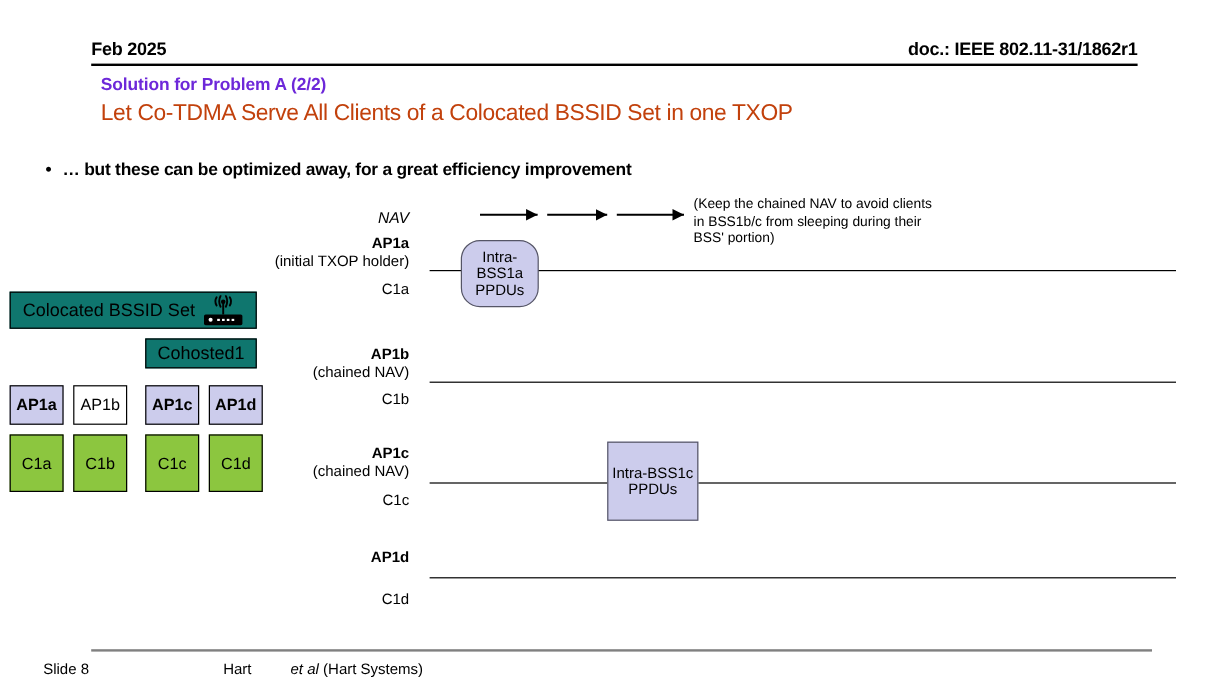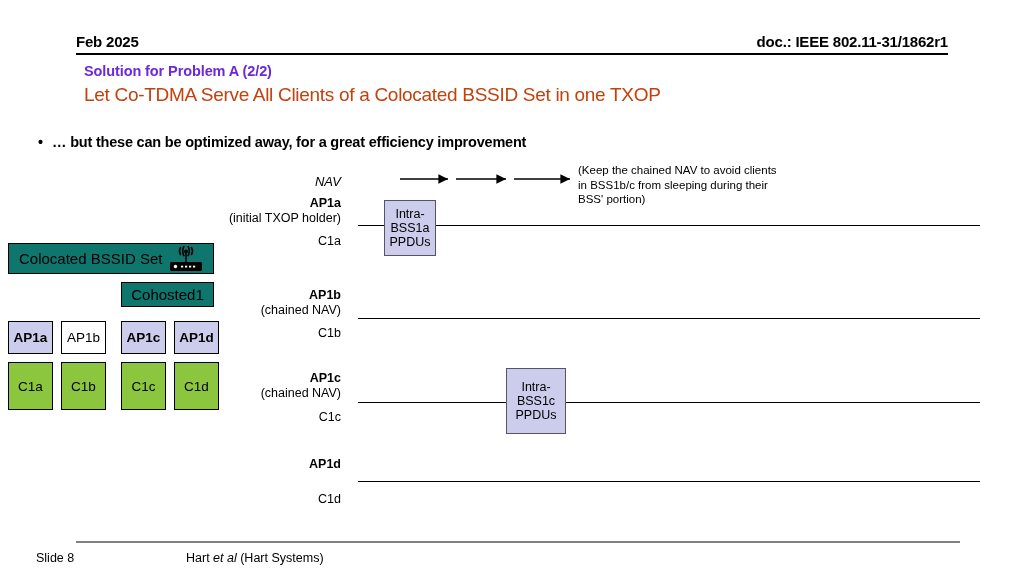--- a/index.html
+++ b/index.html
@@ -218,21 +218,21 @@
     left: 36px;
     top: 551px;
     font-size: 12.5px;
   }
   #author {
     position: absolute;
     left: 186px;
     top: 551px;
     font-size: 12.5px;
   }
-  #author .ital { font-style: italic; }
+  #author .ital { font-style: italic; margin-left: 29px; }
 </style>
 </head>
 <body>
 
 <div id="header-date">Feb 2025</div>
 <div id="header-doc">doc.: IEEE 802.11-31/1862r1</div>
 <div id="header-rule"></div>
 
 <div id="subtitle">Solution for Problem A (2/2)</div>
 <div id="main-title">Let Co-TDMA Serve All Clients of a Colocated BSSID Set in one TXOP</div>
@@ -312,42 +312,42 @@
   <div id="nav-note">(Keep the chained NAV to avoid clients in BSS1b/c from sleeping during their BSS' portion)</div>
 
   <div class="tl-labels" style="left:221px; top:196px;">
     <div class="nm">AP1a</div>
     <div class="sub">(initial TXOP holder)</div>
   </div>
   <div class="tl-labels" style="left:221px; top:234px;">
     <div class="cli">C1a</div>
   </div>
   <div class="timeline" style="left:358px; top:225px; width:622px;"></div>
-  <div class="ppdu" style="left:384px; top:200px; width:52px; height:56px;">
+  <div class="ppdu" style="left:384px; top:200px; width:65px; height:56px;border-radius:16px;">
     <span>Intra-BSS1a PPDUs</span>
   </div>
 
   <div class="tl-labels" style="left:221px; top:288px;">
     <div class="nm">AP1b</div>
     <div class="sub">(chained NAV)</div>
   </div>
   <div class="tl-labels" style="left:221px; top:326px;">
     <div class="cli">C1b</div>
   </div>
   <div class="timeline" style="left:358px; top:318px; width:622px;"></div>
 
   <div class="tl-labels" style="left:221px; top:371px;">
     <div class="nm">AP1c</div>
     <div class="sub">(chained NAV)</div>
   </div>
   <div class="tl-labels" style="left:221px; top:410px;">
     <div class="cli">C1c</div>
   </div>
   <div class="timeline" style="left:358px; top:402px; width:622px;"></div>
-  <div class="ppdu" style="left:506px; top:368px; width:60px; height:66px;">
+  <div class="ppdu" style="left:506px; top:368px; width:76px; height:66px;">
     <span>Intra-BSS1c PPDUs</span>
   </div>
 
   <div class="tl-labels" style="left:221px; top:457px;">
     <div class="nm">AP1d</div>
   </div>
   <div class="tl-labels" style="left:221px; top:492px;">
     <div class="cli">C1d</div>
   </div>
   <div class="timeline" style="left:358px; top:481px; width:622px;"></div>

